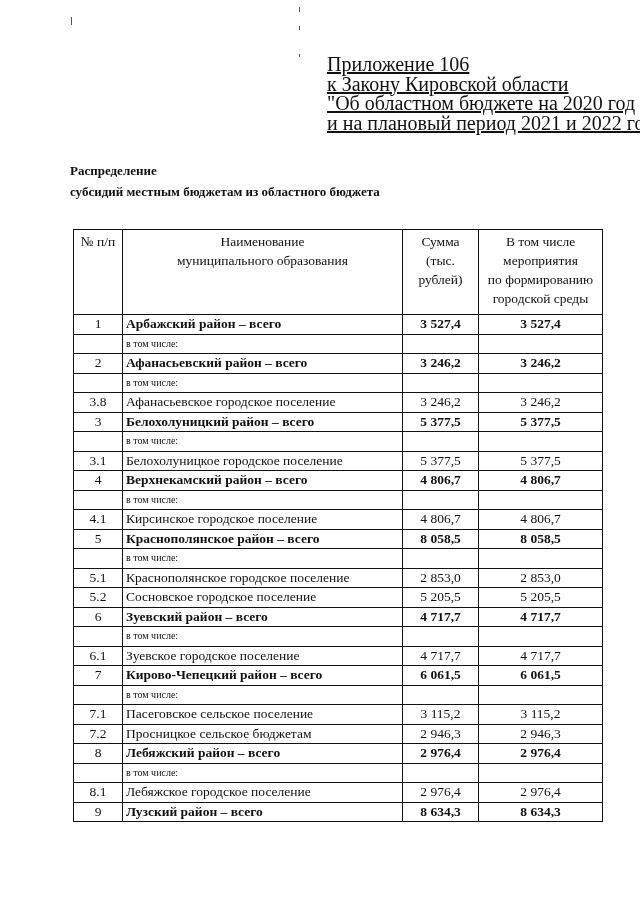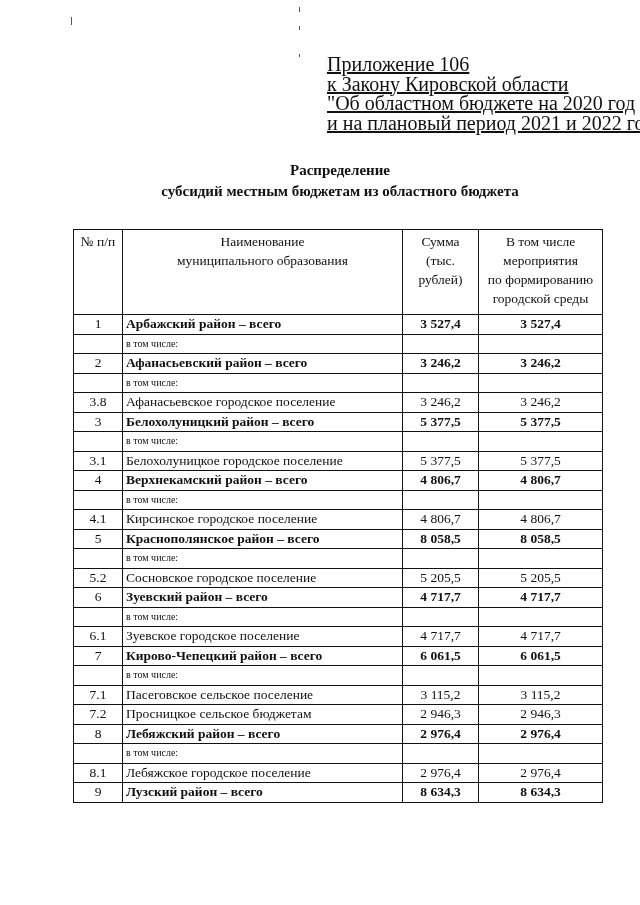--- a/index.html
+++ b/index.html
@@ -7,21 +7,21 @@
     width: 640px; height: 905px; position: relative; overflow: hidden;
     font-family: "Liberation Serif", "DejaVu Serif", serif; color: #111;
   }
   .speck { position: absolute; background: #555; }
   .appendix {
     position: absolute; left: 327px; top: 55px;
     font-size: 20px; line-height: 19.5px; white-space: nowrap; text-decoration: underline;
   }
   .title {
     position: absolute; left: 70px; width: 540px; top: 160px;
-    text-align: center; font-weight: bold; font-size: 15px; line-height: 21px;
+    text-align: left; font-weight: bold; font-size: 13px; line-height: 21px;
   }
   table.dist {
     position: absolute; left: 73px; top: 229px;
     border-collapse: collapse; table-layout: fixed;
     font-size: 13.5px;
   }
   table.dist td, table.dist th {
     border: 1px solid #111; padding: 0 3px; height: 18.5px; line-height: 18px;
     white-space: nowrap; overflow: hidden;
   }
@@ -156,20 +156,26 @@
         <td class="val">8 058,5</td>
         <td class="val">8 058,5</td>
       </tr>
       <tr class="sub">
         <td class="num"></td>
         <td class="name">в том числе:</td>
         <td class="val"></td>
         <td class="val"></td>
       </tr>
       <tr class="item">
+        <td class="num">5.1</td>
+        <td class="name">Краснополянское городское поселение</td>
+        <td class="val">2 853,0</td>
+        <td class="val">2 853,0</td>
+      </tr>
+      <tr class="item">
         <td class="num">5.2</td>
         <td class="name">Сосновское городское поселение</td>
         <td class="val">5 205,5</td>
         <td class="val">5 205,5</td>
       </tr>
       <tr class="total">
         <td class="num">6</td>
         <td class="name">Зуевский район – всего</td>
         <td class="val">4 717,7</td>
         <td class="val">4 717,7</td>

